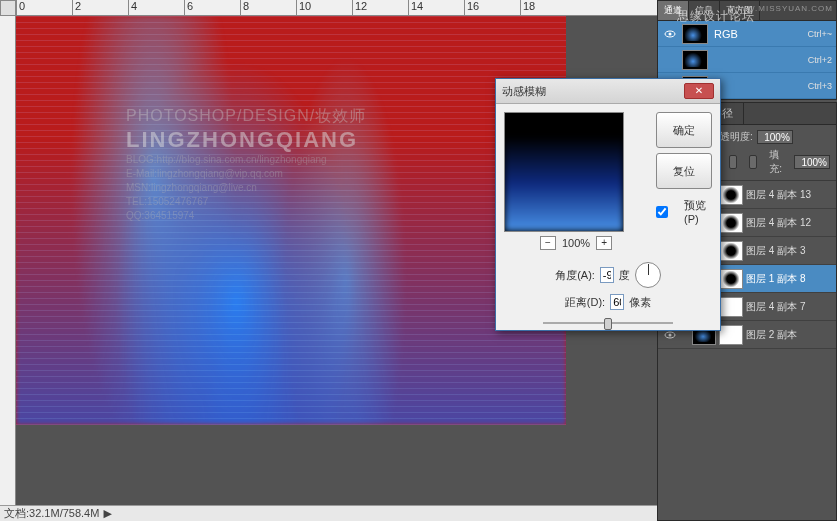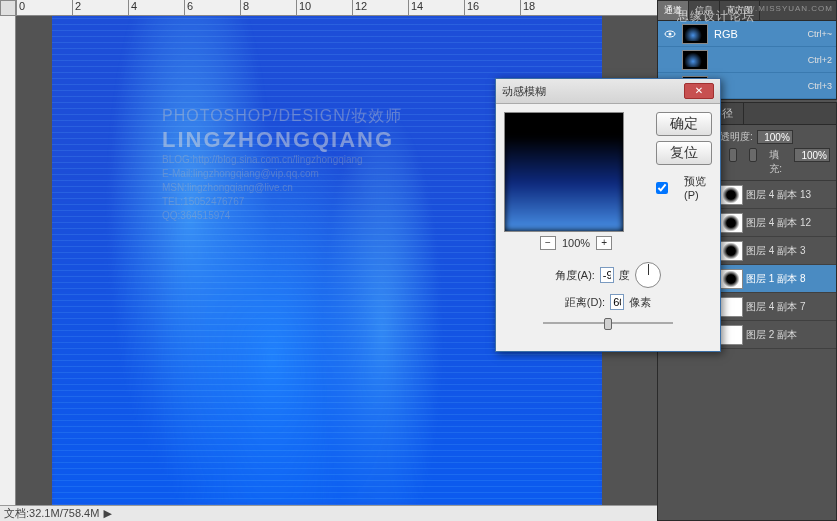--- a/index.html
+++ b/index.html
@@ -6,21 +6,21 @@
 body { background: #535353; width: 837px; height: 521px; overflow: hidden; position: relative; }
 
 .app { display: flex; width: 100%; height: 100%; }
 
 .canvas-area { flex: 1; background: #535353; position: relative; overflow: hidden; }
 .ruler-h { position: absolute; top: 0; left: 16px; right: 0; height: 16px; background: #f0f0f0; border-bottom: 1px solid #888; display: flex; font-size: 8px; color: #333; }
 .ruler-h span { width: 56px; border-left: 1px solid #888; padding-left: 2px; }
 .ruler-v { position: absolute; top: 16px; left: 0; width: 16px; bottom: 16px; background: #f0f0f0; border-right: 1px solid #888; }
 .ruler-corner { position: absolute; top: 0; left: 0; width: 16px; height: 16px; background: #e0e0e0; border: 1px solid #888; }
 
-.canvas { position: absolute; top: 16px; left: 16px; width: 550px; height: 489px; background: #1d4ed8; overflow: hidden; margin-left: 36px; }
+.canvas { position: absolute; top: 16px; left: 16px; width: 550px; height: 409px; background: #b91c1c; overflow: hidden; }
 .canvas .blue-flame { position: absolute; inset: 0; background:
   linear-gradient(0deg, rgba(0,100,255,0.6), transparent 70%),
   radial-gradient(ellipse 200px 400px at 40% 70%, rgba(50,150,255,0.9), transparent 60%),
   radial-gradient(ellipse 150px 500px at 25% 40%, rgba(80,180,255,0.7), transparent 55%),
   radial-gradient(ellipse 120px 450px at 60% 65%, rgba(100,200,255,0.6), transparent 50%);
   filter: blur(2px);
 }
 .canvas .streaks { position: absolute; inset: 0; background: repeating-linear-gradient(0deg, rgba(100,180,255,0.15) 0 1px, transparent 1px 6px); mix-blend-mode: screen; }
 .canvas .credit { position: absolute; top: 90px; left: 110px; right: 10px; color: rgba(200,200,200,0.4); text-align: left; }
 .canvas .credit .l1 { font-size: 16px; letter-spacing: 1px; }
@@ -47,21 +47,21 @@
 .channel-row .thumb.rgb::after { content: ""; position: absolute; inset: 2px; background: radial-gradient(circle at 40% 60%, rgba(80,160,255,0.9), transparent 60%); }
 .channel-row .nm { flex: 1; color: #fff; }
 .channel-row .sc { color: #e0e0e0; font-size: 9px; }
 
 .panel-layers { flex: 1; background: #535353; border: 1px solid #2a2a2a; margin-top: 2px; display: flex; flex-direction: column; }
 .layer-opts { padding: 4px 6px; color: #ccc; border-bottom: 1px solid #3a3a3a; }
 .layer-opts .row1 { display: flex; align-items: center; gap: 4px; margin-bottom: 3px; }
 .layer-opts select { background: #6a6a6a; color: #fff; border: 1px solid #333; font-size: 10px; height: 16px; }
 .layer-opts input { width: 36px; background: #6a6a6a; color: #fff; border: 1px solid #333; font-size: 10px; height: 14px; text-align: right; padding-right: 2px; }
 .layer-opts .lab { font-size: 10px; }
-.layer-opts .lockrow { display: flex; align-items: flex-start; gap: 12px; }
+.layer-opts .lockrow { display: flex; align-items: center; gap: 12px; }
 .layer-opts .lockrow .icon { width: 14px; height: 14px; background: #6a6a6a; border: 1px solid #333; border-radius: 2px; }
 
 .layer-list { flex: 1; background: #535353; overflow: hidden; }
 .layer-row { display: flex; align-items: center; padding: 2px 4px; border-bottom: 1px solid #404040; height: 28px; cursor: pointer; }
 .layer-row.sel { background: #4a8bc2; }
 .layer-row .eye { width: 16px; height: 14px; margin-right: 2px; display: flex; align-items: center; justify-content: center; }
 .layer-row .eye svg { width: 12px; height: 8px; }
 .layer-row .link { width: 12px; }
 .layer-row .th1, .layer-row .th2 { width: 24px; height: 20px; background: #000; border: 1px solid #888; margin-right: 3px; position: relative; }
 .layer-row .th1::after { content: ""; position: absolute; inset: 2px; background: radial-gradient(ellipse at 45% 60%, rgba(80,160,255,0.9), transparent 60%); }
@@ -75,25 +75,25 @@
 .dlg-title { background: linear-gradient(#E8E8E8, #D4D4D4); padding: 4px 6px; display: flex; align-items: center; border-bottom: 1px solid #aaa; }
 .dlg-title span { flex: 1; color: #333; font-size: 11px; }
 .dlg-close { width: 30px; height: 16px; background: #c75050; border: 1px solid #a03030; border-radius: 2px; color: #fff; text-align: center; line-height: 13px; font-size: 10px; cursor: pointer; }
 .dlg-body { padding: 8px; display: flex; gap: 8px; }
 .dlg-left { flex: 1; }
 .preview-box { width: 120px; height: 120px; border: 1px solid #888; background: #000; position: relative; overflow: hidden; }
 .preview-box::after { content: ""; position: absolute; inset: 0; background: linear-gradient(0deg, rgba(80,160,255,0.9), rgba(20,60,180,0.7) 40%, transparent 80%); filter: blur(3px); }
 .preview-ctrl { display: flex; align-items: center; justify-content: center; gap: 6px; margin-top: 4px; color: #333; }
 .preview-ctrl .btn { width: 16px; height: 14px; border: 1px solid #888; background: #fff; text-align: center; line-height: 11px; cursor: pointer; font-size: 10px; }
 .dlg-right { width: 56px; display: flex; flex-direction: column; gap: 5px; }
-.dlg-btn { height: 24px; border: 1px solid #888; background: linear-gradient(#fff,#e0e0e0); border-radius: 3px; color: #333; cursor: pointer; font-size: 14px; }
+.dlg-btn { height: 36px; border: 1px solid #888; background: linear-gradient(#fff,#e0e0e0); border-radius: 3px; color: #333; cursor: pointer; font-size: 11px; }
 .dlg-chk { display: flex; align-items: center; gap: 16px; color: #333; margin-top: 4px; }
 .dlg-chk input { width: 12px; height: 12px; }
 
-.dlg-params { padding: 4px 10px 21px; color: #333; }
+.dlg-params { padding: 4px 10px 0; color: #333; }
 .param-row { display: flex; align-items: center; gap: 5px; margin-bottom: 6px; justify-content: center; }
 .param-row input[type=text] { width: 14px; border: 1px solid #7a9ac0; padding: 1px 2px; font-size: 11px; text-align: center; }
 .angle-dial { width: 26px; height: 26px; border: 1px solid #888; border-radius: 50%; position: relative; background: #fff; }
 .angle-dial::after { content: ""; position: absolute; left: 50%; top: 1px; width: 1px; height: 11px; background: #333; transform-origin: bottom; }
 .slider { width: 130px; height: 14px; position: relative; margin: 0 auto; }
 .slider .track { position: absolute; left: 0; right: 0; top: 6px; height: 2px; background: #aaa; }
 .slider .thumb { position: absolute; left: 50%; top: 2px; width: 8px; height: 12px; background: #d0d0d0; border: 1px solid #666; border-radius: 2px; transform: translateX(-50%); cursor: pointer; }
 
 .watermark-tl { position: absolute; top: 8px; right: 82px; color: rgba(255,255,255,0.65); font-size: 12px; letter-spacing: 1px; pointer-events: none; }
 .watermark-tr { position: absolute; top: 4px; right: 4px; color: rgba(255,255,255,0.4); font-size: 8px; letter-spacing: 1px; pointer-events: none; }

